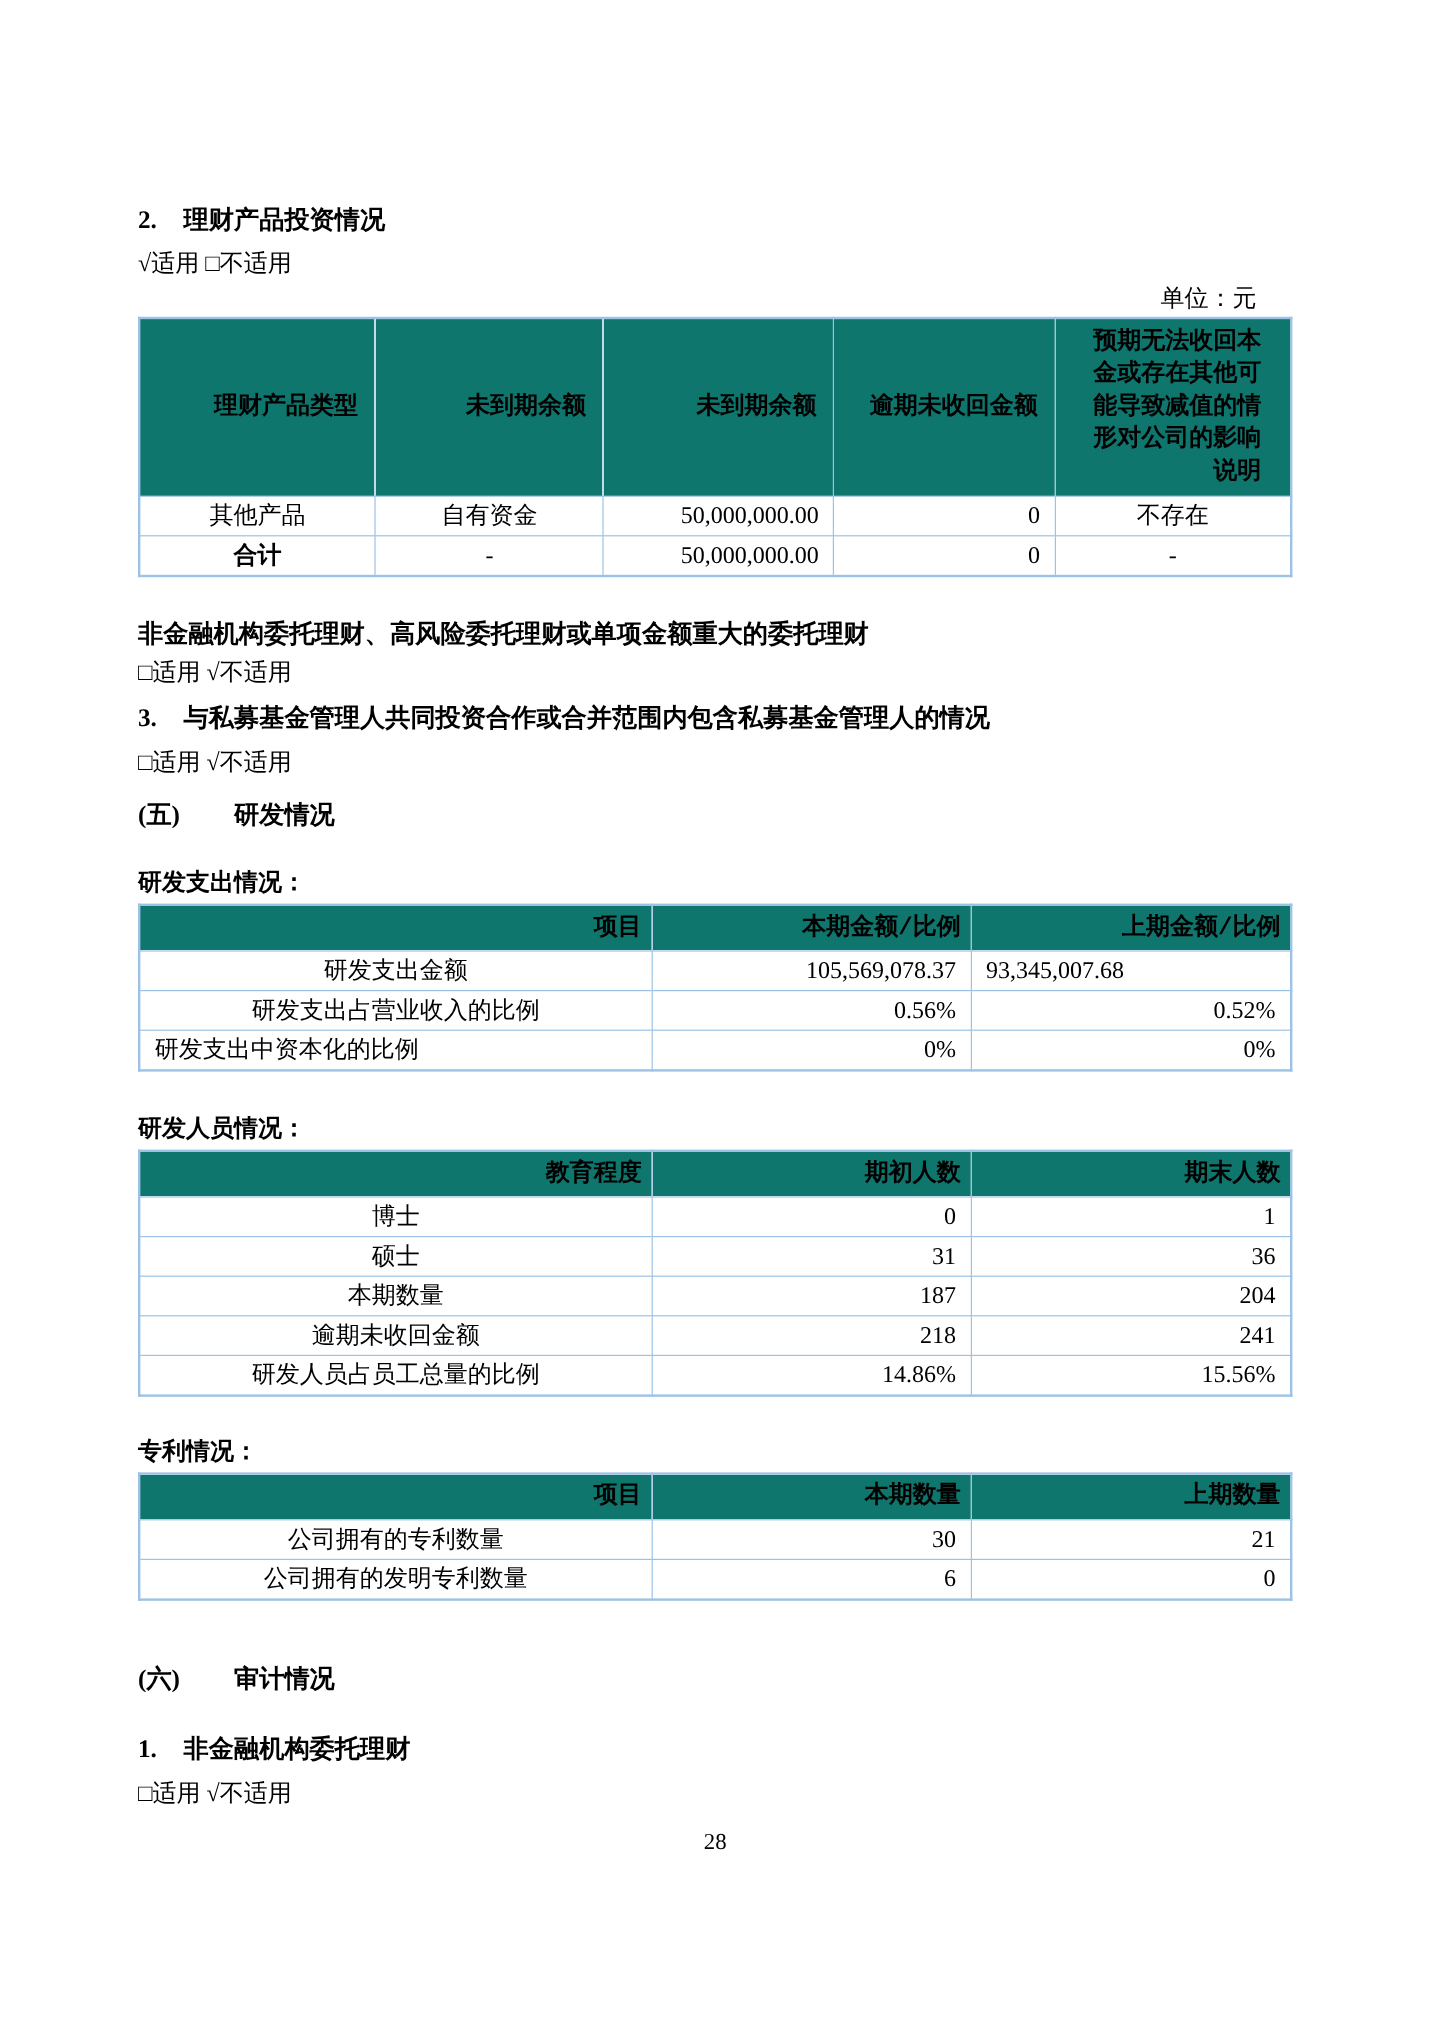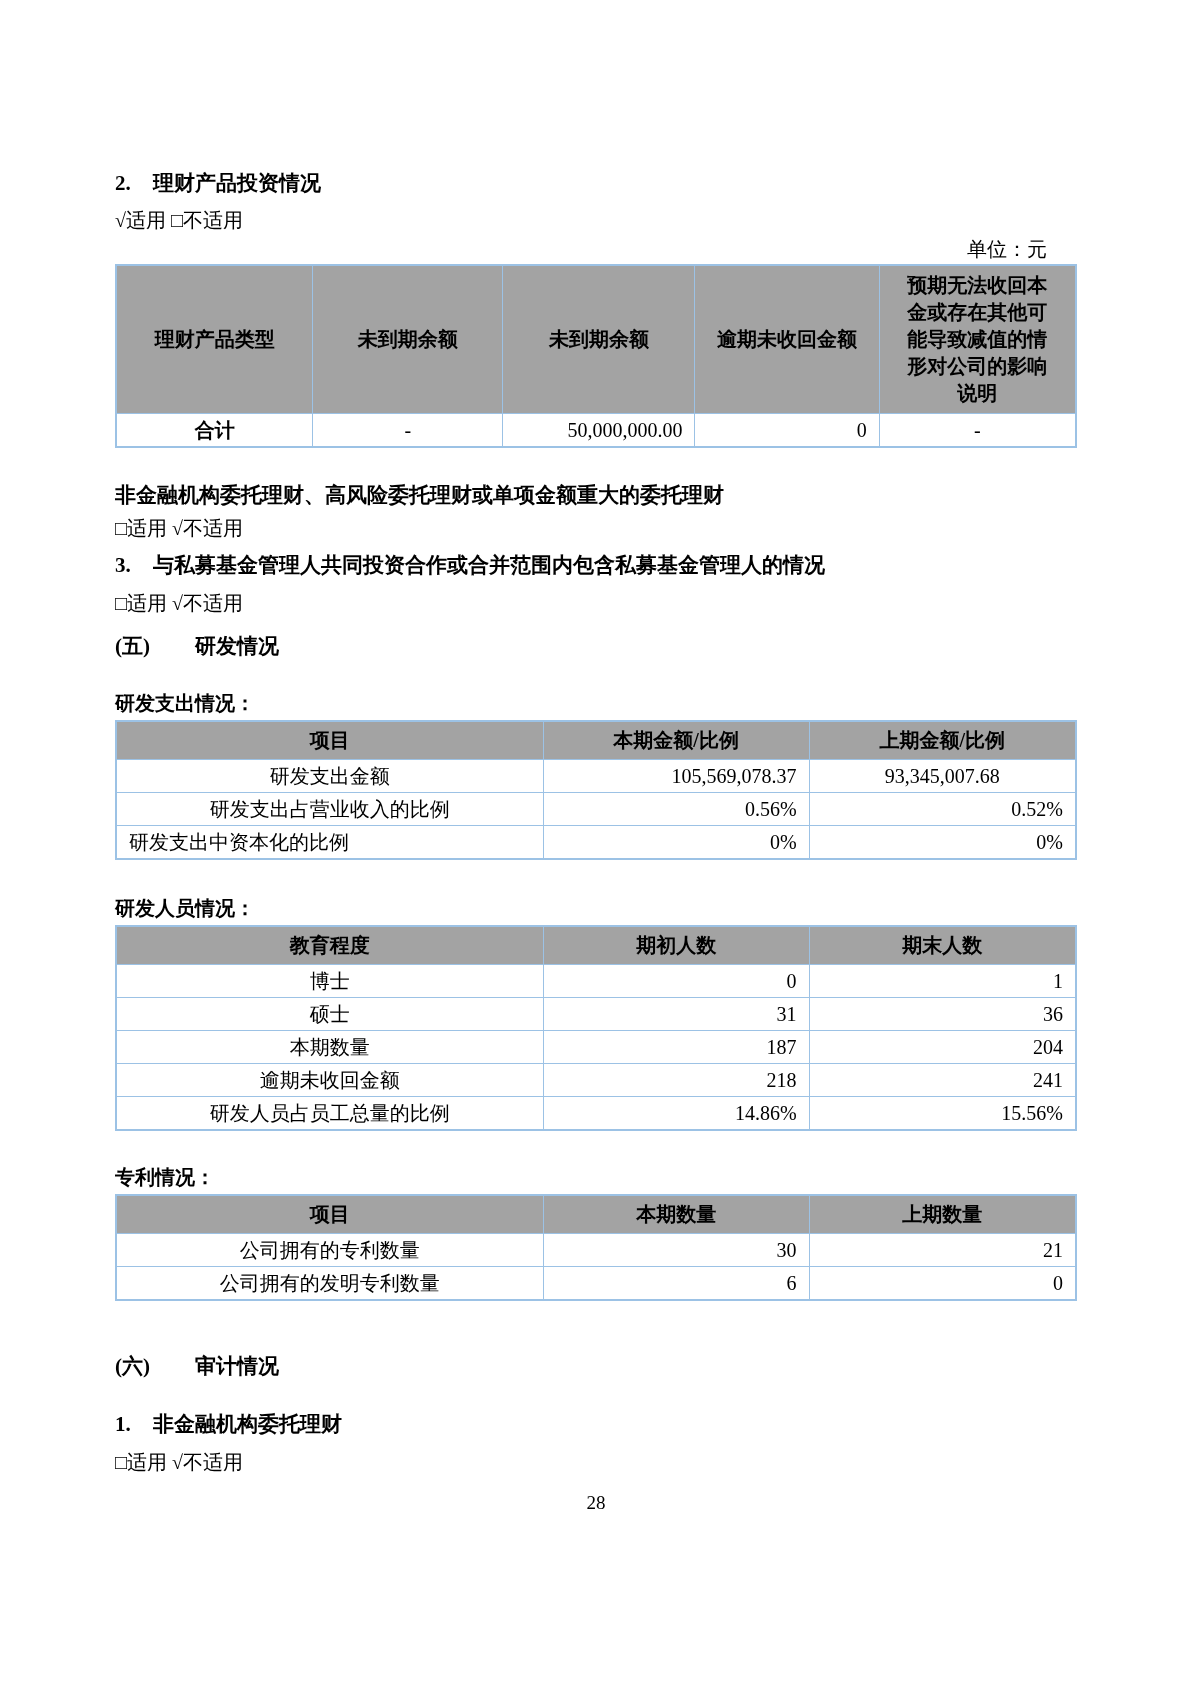--- a/index.html
+++ b/index.html
@@ -9,21 +9,21 @@
   }
   .content{width:962px;margin-left:115px;}
   .heading{font-weight:bold;font-size:21px;line-height:30px;display:flex;}
   .heading .num{display:inline-block;min-width:38px;}
   .heading .num.wide{min-width:80px;}
   .applicable{font-size:20px;line-height:28px;margin-top:8px;}
   .unit-label{font-size:20px;line-height:26px;text-align:right;padding-right:30px;margin-top:2px;}
   .sub-label{font-size:20px;font-weight:bold;line-height:28px;}
   table{border-collapse:collapse;width:100%;table-layout:fixed;border:2px solid #9cc2e5;}
   th,td{border:1px solid #9cc2e5;font-size:20px;overflow:hidden;}
-  th{background:#a3a3a3;font-weight:bold;text-align:center;padding:5px 8px;line-height:27px;}
+  th{background:#0f766e;font-weight:bold;text-align:right;padding:5px 8px;line-height:27px;font-family:Liberation Mono, monospace;}
   td{padding:3px 12px;line-height:26px;}
   td.b{font-weight:bold;}
   .t1{margin-top:2px;}
   .t1 th{padding:6px 14px;}
   .t1 th:nth-child(5){padding:6px 24px;}
   .t1 td{height:25px;}
   .ts td{height:23px;}
   .entrust-heading{font-size:21px;font-weight:bold;line-height:30px;margin-top:32px;}
   .mt-h3{margin-top:8px;}
   .mt-ap2{margin-top:4px;}
@@ -64,20 +64,27 @@
         <tr>
           <th>理财产品类型</th>
           <th>未到期余额</th>
           <th>未到期余额</th>
           <th>逾期未收回金额</th>
           <th>预期无法收回本金或存在其他可能导致减值的情形对公司的影响说明</th>
         </tr>
       </thead>
       <tbody>
         <tr>
+          <td style="text-align: center;">其他产品</td>
+          <td style="text-align: center;">自有资金</td>
+          <td style="text-align: right;">50,000,000.00</td>
+          <td style="text-align: right;">0</td>
+          <td style="text-align: center;">不存在</td>
+        </tr>
+        <tr>
           <td class="b" style="text-align: center;">合计</td>
           <td style="text-align: center;">-</td>
           <td style="text-align: right;">50,000,000.00</td>
           <td style="text-align: right;">0</td>
           <td style="text-align: center;">-</td>
         </tr>
       </tbody>
     </table>
 
   <div class="entrust-heading">非金融机构委托理财、高风险委托理财或单项金额重大的委托理财</div>
@@ -108,21 +115,21 @@
         <tr>
           <th>项目</th>
           <th>本期金额/比例</th>
           <th>上期金额/比例</th>
         </tr>
       </thead>
       <tbody>
         <tr>
           <td style="text-align: center;">研发支出金额</td>
           <td style="text-align: right;">105,569,078.37</td>
-          <td style="text-align: center;">93,345,007.68</td>
+          <td style="text-align: left;">93,345,007.68</td>
         </tr>
         <tr>
           <td style="text-align: center;">研发支出占营业收入的比例</td>
           <td style="text-align: right;">0.56%</td>
           <td style="text-align: right;">0.52%</td>
         </tr>
         <tr>
           <td style="text-align: left;">研发支出中资本化的比例</td>
           <td style="text-align: right;">0%</td>
           <td style="text-align: right;">0%</td>

